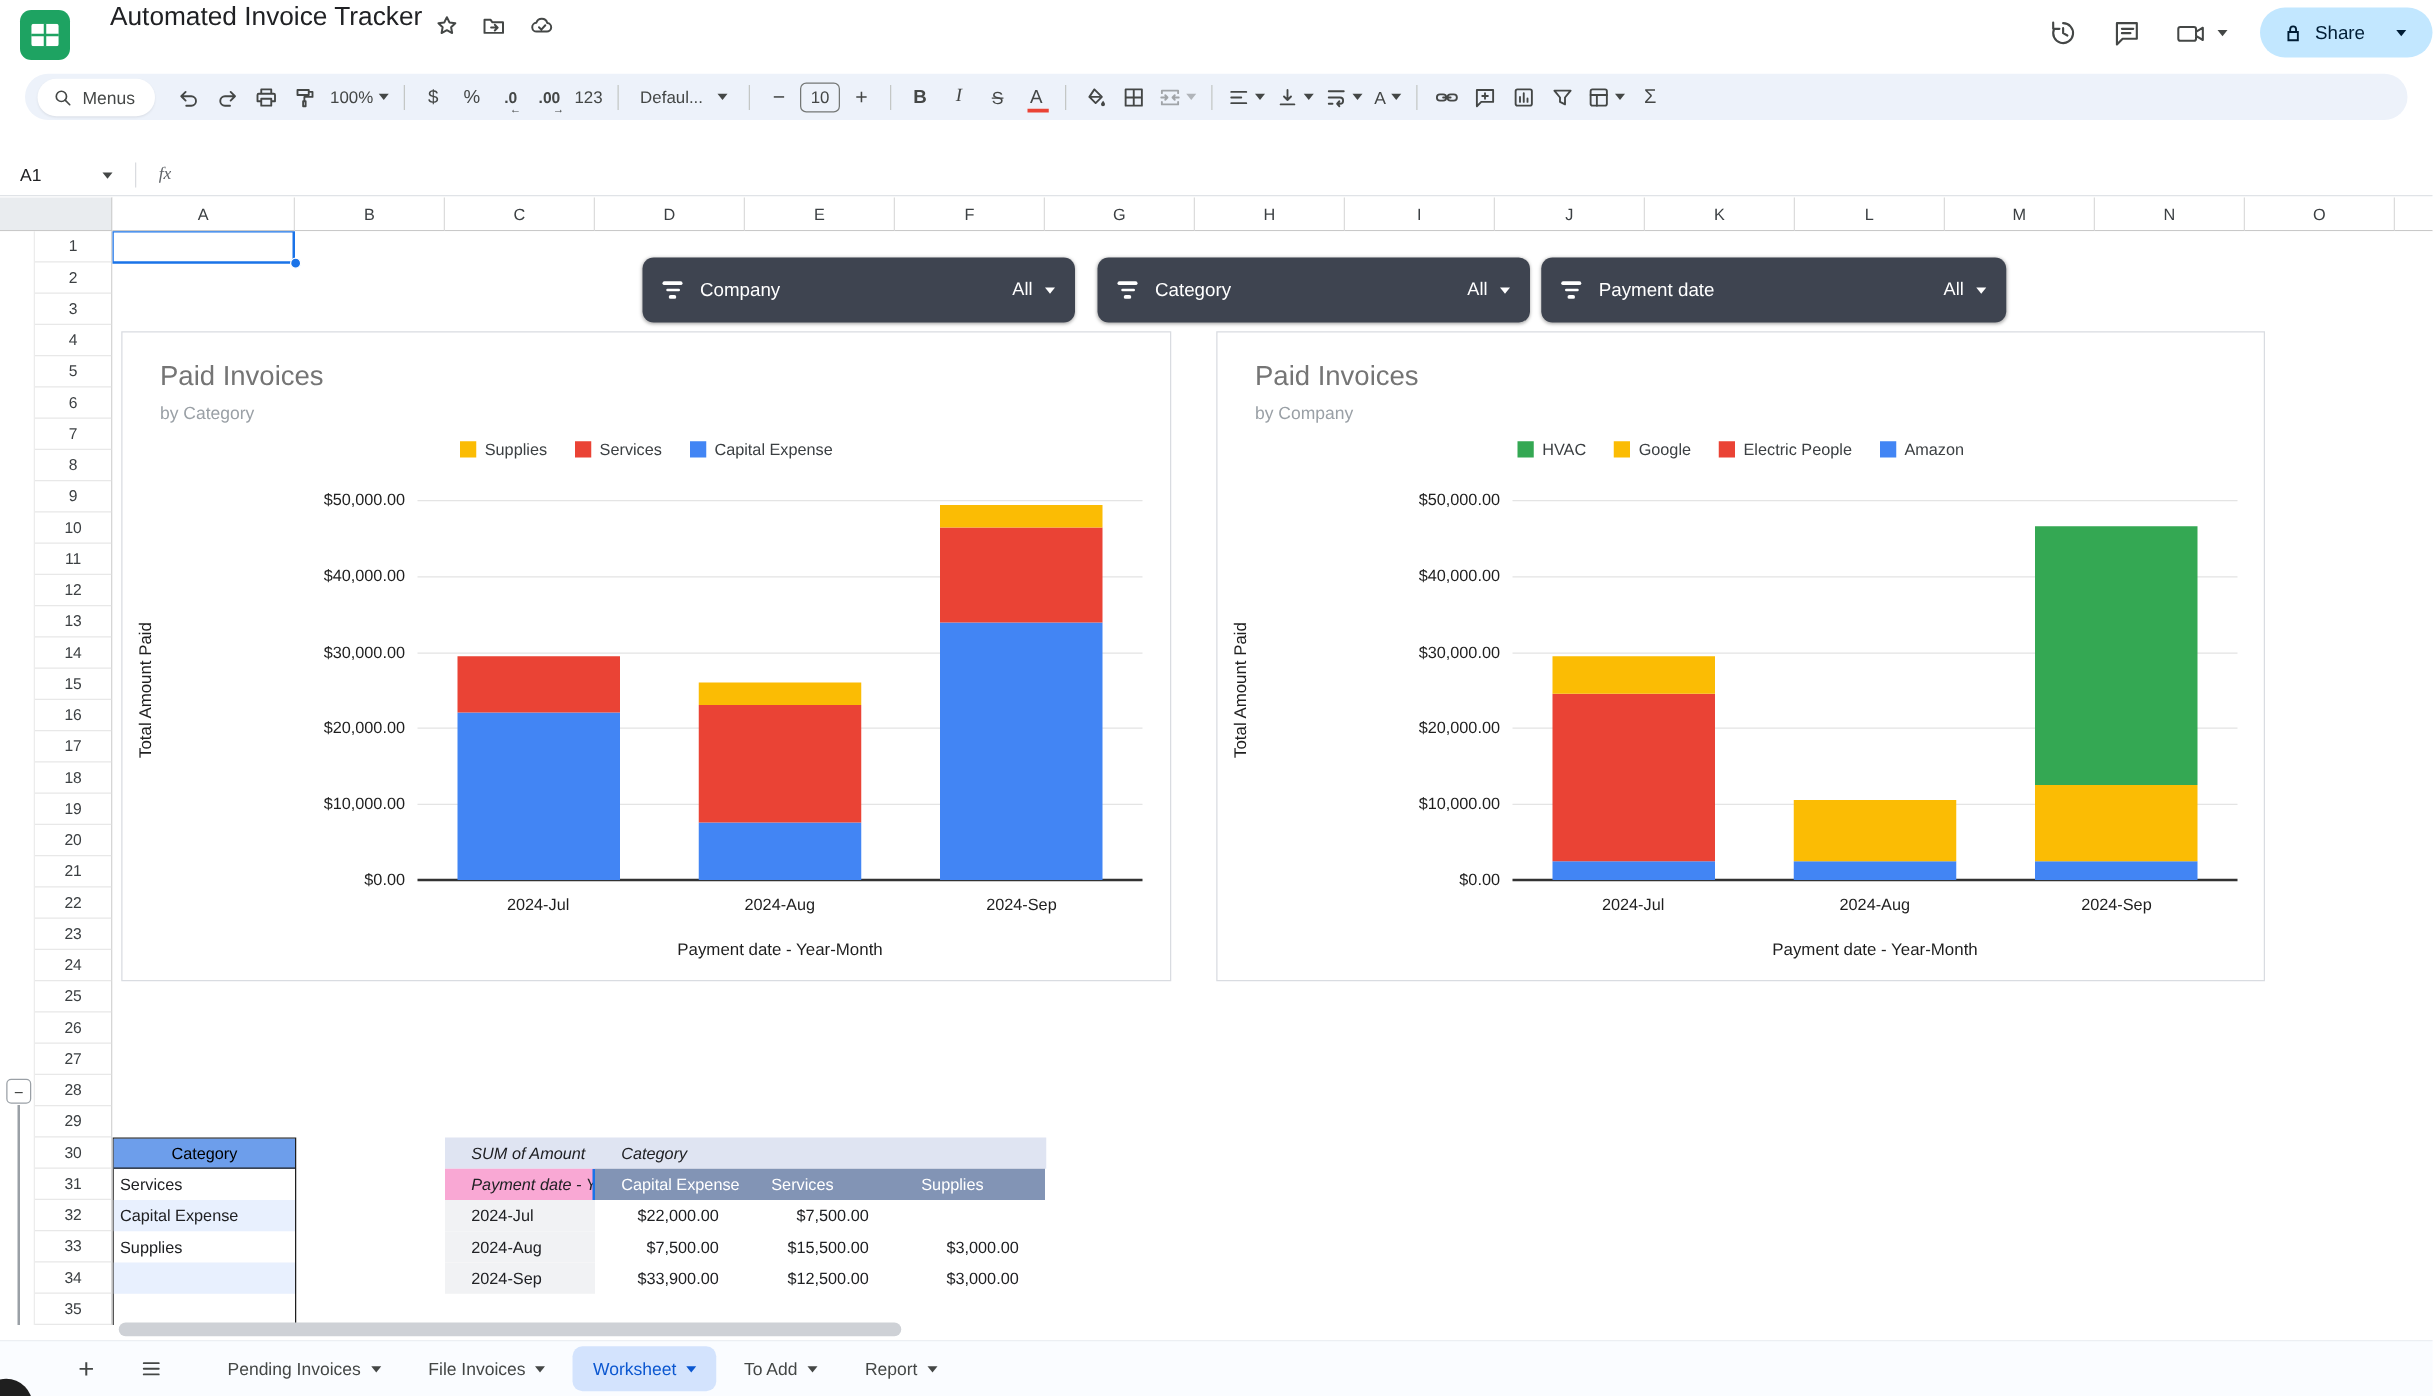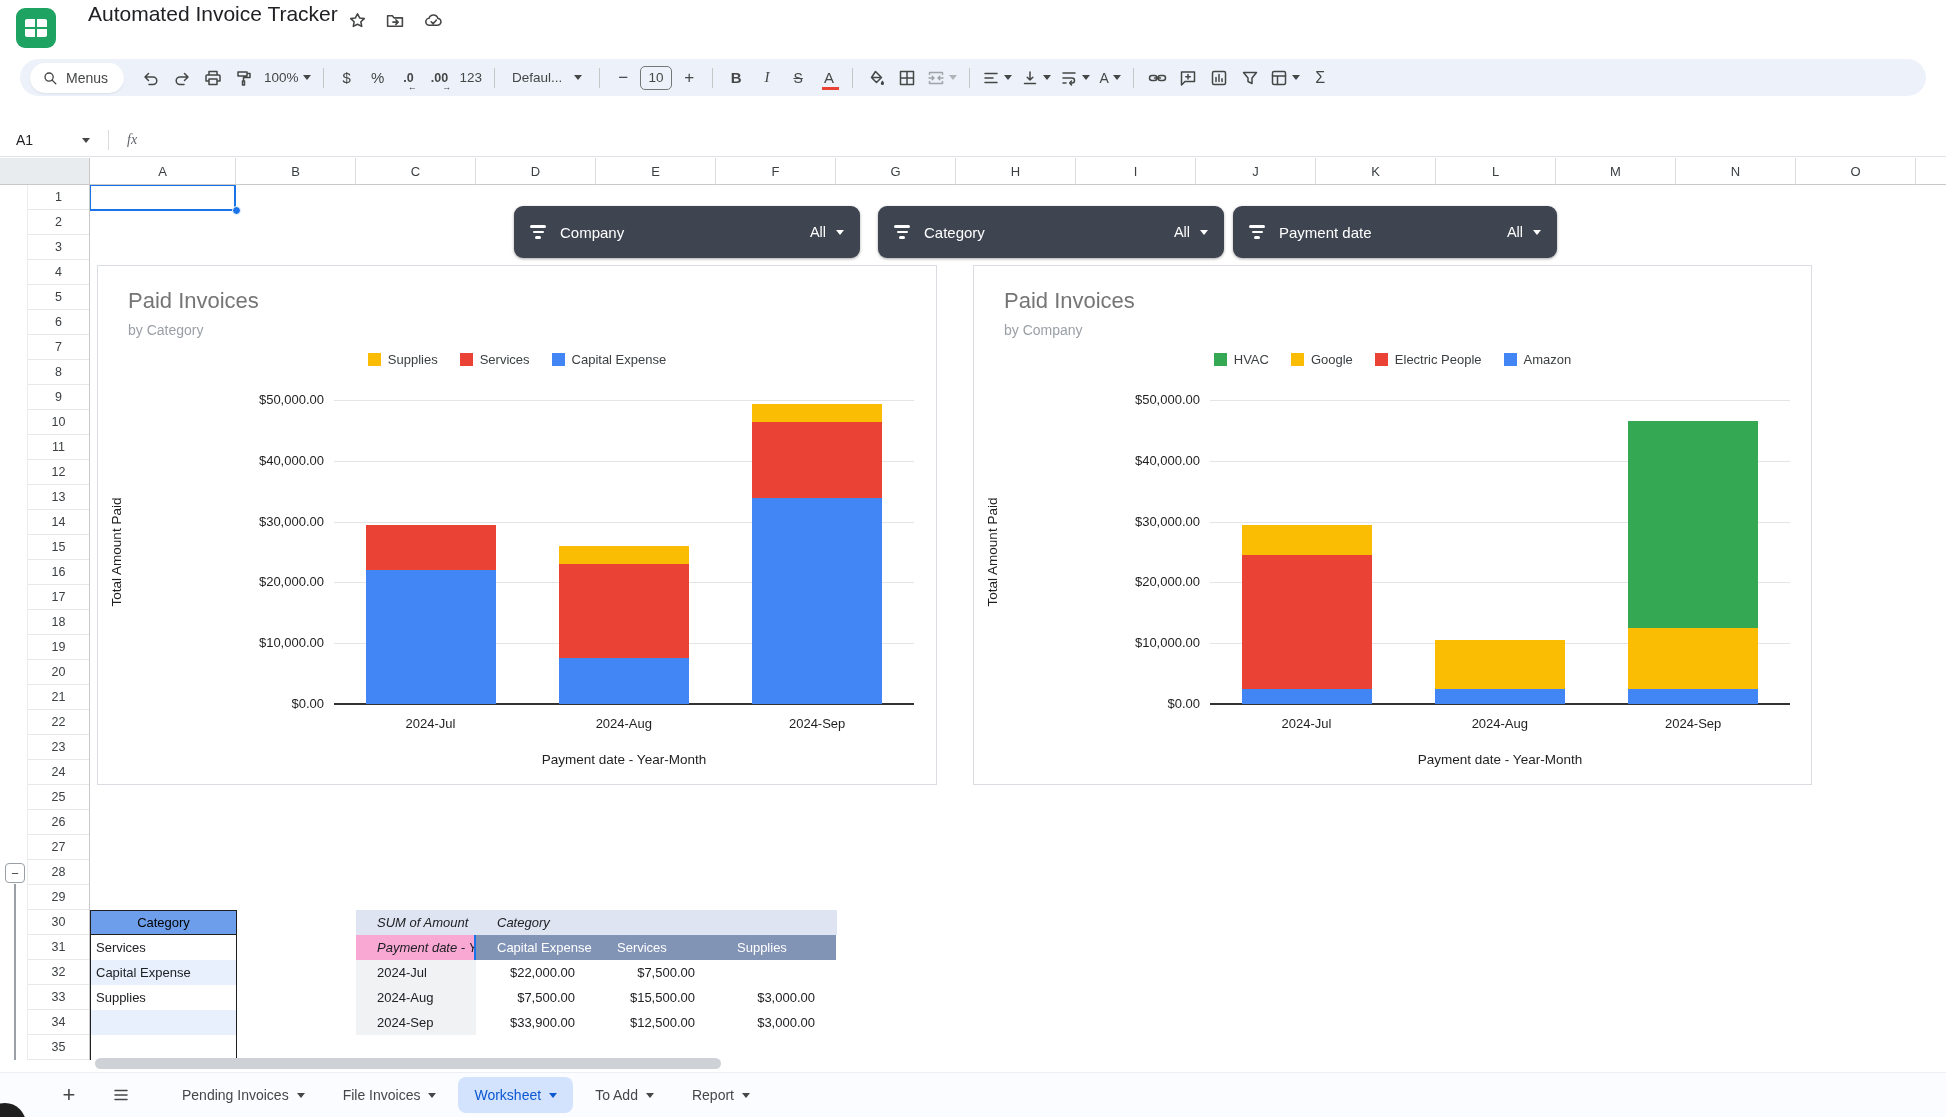--- a/index.html
+++ b/index.html
@@ -142,20 +142,46 @@
     <span>
         <svg width="20" height="19" viewBox="0 0 18 18">
           <path class="ic" d="M2 4.5h4.5L8 6.5h8v8H2zM7 10.5h4.5M9.8 8.3l2.2 2.2-2.2 2.2"></path>
         </svg>
       </span>
     <span>
         <svg width="21" height="19" viewBox="0 0 18 18">
           <path class="ic" d="M5.2 13.5a3.3 3.3 0 0 1-.4-6.6A4.3 4.3 0 0 1 13.1 7a3 3 0 0 1-.6 6.5zM6.8 10.2l1.8 1.8 3-3.3"></path>
         </svg>
       </span>
+  </div>
+  <div id="tb-right">
+    <span>
+        <svg width="25" height="25" viewBox="0 0 22 22">
+          <path class="ic" stroke-width="1.7" d="M11 4a7 7 0 1 1-6.4 4.2M4 3.5V8h4.4M11 7.5V11l3 1.7"></path>
+        </svg>
+      </span>
+    <span>
+        <svg width="25" height="25" viewBox="0 0 22 22">
+          <path class="ic" stroke-width="1.7" d="M4 4h14v11H8l-4 4zM7.5 8h8M7.5 11h6"></path>
+        </svg>
+      </span>
+    <span style="display:flex;align-items:center;gap:8px;">
+      <svg width="26" height="24" viewBox="0 0 22 22">
+          <path class="ic" stroke-width="1.7" d="M3 7h10a1.5 1.5 0 0 1 1.5 1.5v7A1.5 1.5 0 0 1 13 17H3a1.5 1.5 0 0 1-1.5-1.5v-7A1.5 1.5 0 0 1 3 7zM14.5 10.5l5-3v9l-5-3"></path>
+        </svg>
+      <span class="caret"></span>
+    </span>
+    <div id="share-pill">
+      <svg width="17" height="17" viewBox="0 0 18 18">
+          <path d="M5 8h8v7H5z" fill="none" stroke="#001d35" stroke-width="1.6"></path>
+          <path d="M6.5 8V5.8a2.5 2.5 0 0 1 5 0V8" fill="none" stroke="#001d35" stroke-width="1.6"></path>
+        </svg>
+      <span>Share</span>
+      <span class="caret" style="border-top-color:#001d35;margin-left:16px;"></span>
+    </div>
   </div>
 </div>
 
 <div id="toolbar">
   <div id="menus-pill">
     <svg width="16" height="16" viewBox="0 0 18 18">
         <circle class="ic" cx="8" cy="8" r="4.6"></circle>
         <path class="ic" d="M11.4 11.4L15.5 15.5"></path>
       </svg>
     <span>Menus</span>
@@ -391,21 +417,21 @@
       <div class="slicer" style="left: 788px; width: 346px;">
         <span class="flt">
           <i style="width: 16px;"></i>
           <i style="width: 11px;"></i>
           <i style="width: 6px;"></i>
         </span>
         <span class="lbl">Category</span>
         <span class="val">All</span>
         <span class="caret"></span>
       </div>
-      <div class="slicer" style="left: 1143px; width: 324px;">
+      <div class="slicer" style="left: 1143px; width: 372px;">
         <span class="flt">
           <i style="width: 16px;"></i>
           <i style="width: 11px;"></i>
           <i style="width: 6px;"></i>
         </span>
         <span class="lbl">Payment date</span>
         <span class="val">All</span>
         <span class="caret"></span>
       </div>
     </div>

